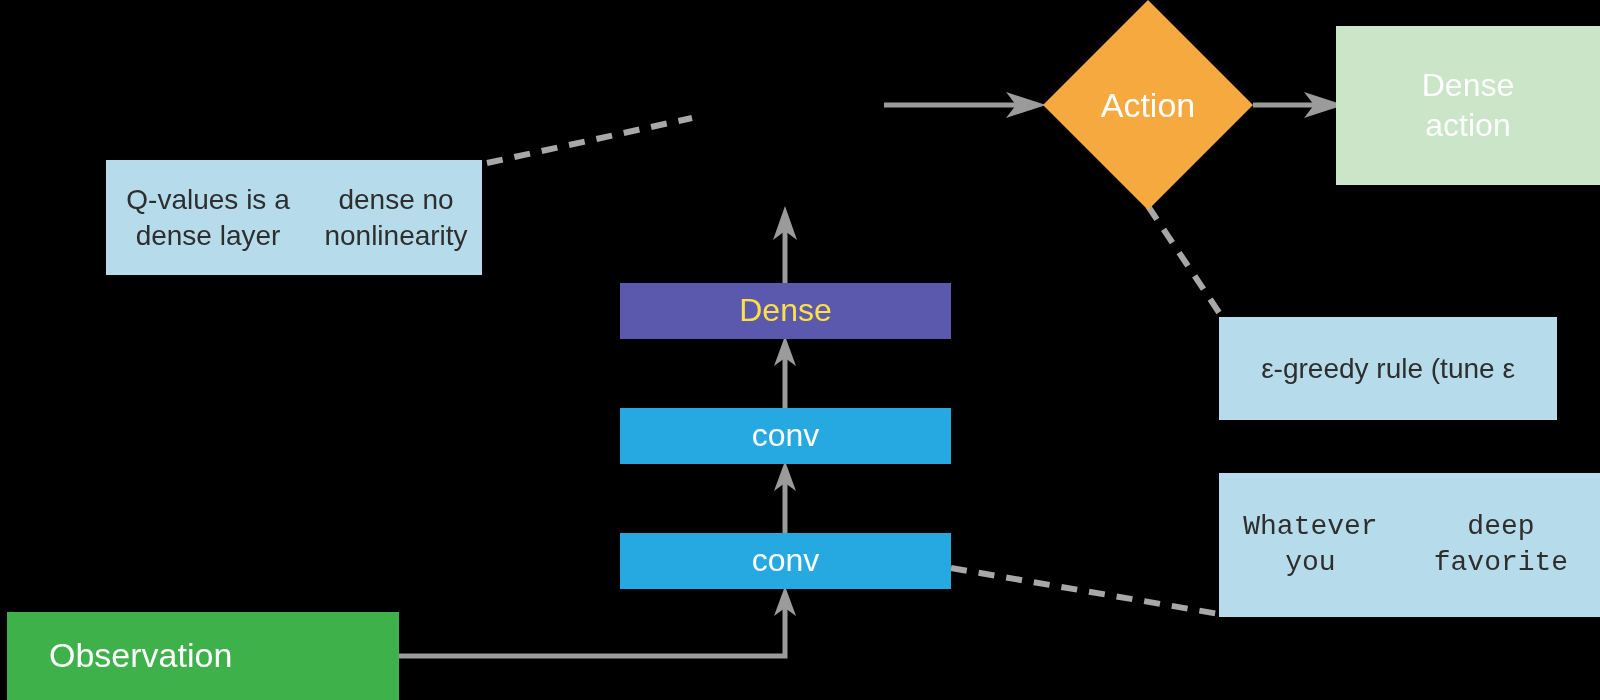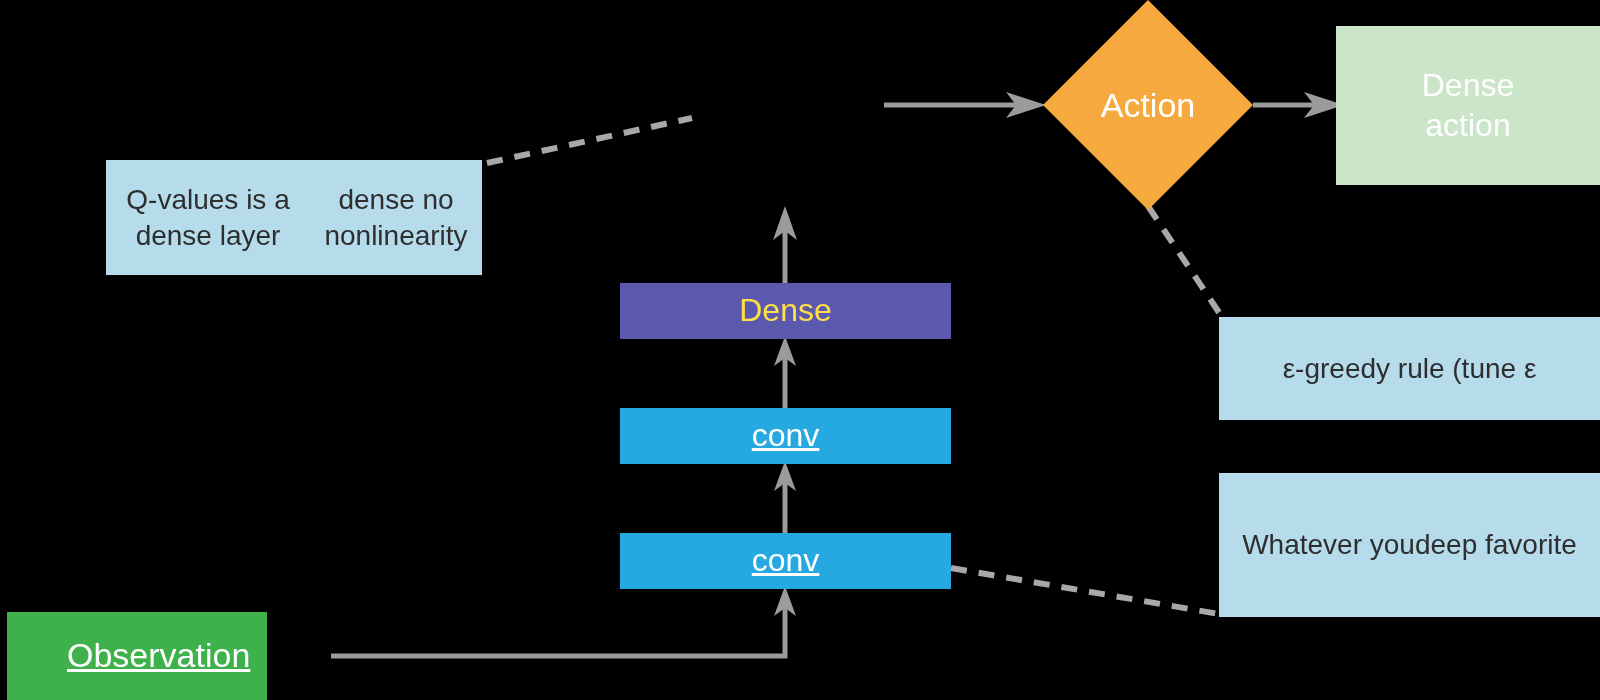--- a/index.html
+++ b/index.html
@@ -20,37 +20,35 @@
     box-sizing: border-box;
     display: flex;
     align-items: center;
     justify-content: center;
     text-align: center;
     line-height: 1.22;
   }
 
   
   #observation {
-    left: 7px; top: 612px; width: 260px; height: 88px;
+    left: 7px; top: 612px; width: 392px; height: 88px;
     background: #3eb14b;
     color: #ffffff;
     font-size: 34px;
     font-weight: 400;
     justify-content: flex-start;
-    padding-left: 60px;
-    text-decoration: underline;
+    padding-left: 42px;
   }
 
   
   .conv {
     left: 620px; width: 331px; height: 56px;
     background: #26a9e0;
     color: #ffffff;
     font-size: 32px;
-    text-decoration: underline;
   }
   #conv-bottom { top: 533px; }
   #conv-top    { top: 408px; }
 
   
   #dense {
     left: 620px; top: 283px; width: 331px; height: 56px;
     background: #5a59ad;
     color: #fde047;
     font-size: 32px;
@@ -103,22 +101,22 @@
     color: #2e2e2e;
     display: flex;
     align-items: center;
     justify-content: center;
     text-align: center;
     line-height: 1.28;
     font-size: 28px;
     flex-direction: row;
   }
   #note-qvalues   { left: 106px;  top: 160px; width: 376px; height: 115px; }
-  #note-egreedy   { left: 1219px; top: 317px; width: 381px; height: 103px; }
-  #note-framework { left: 1219px; top: 473px; width: 381px; height: 144px; }
+  #note-egreedy   { left: 1219px; top: 317px; width: 338px; height: 103px; }
+  #note-framework { left: 1219px; top: 473px; width: 381px; height: 144px; font-family: Liberation Mono, monospace; }
 
   
   #links {
     position: absolute;
     left: 0; top: 0;
     width: 1600px; height: 700px;
     pointer-events: none;
   }
   .solid-line {
     stroke: #9b9b9b;

